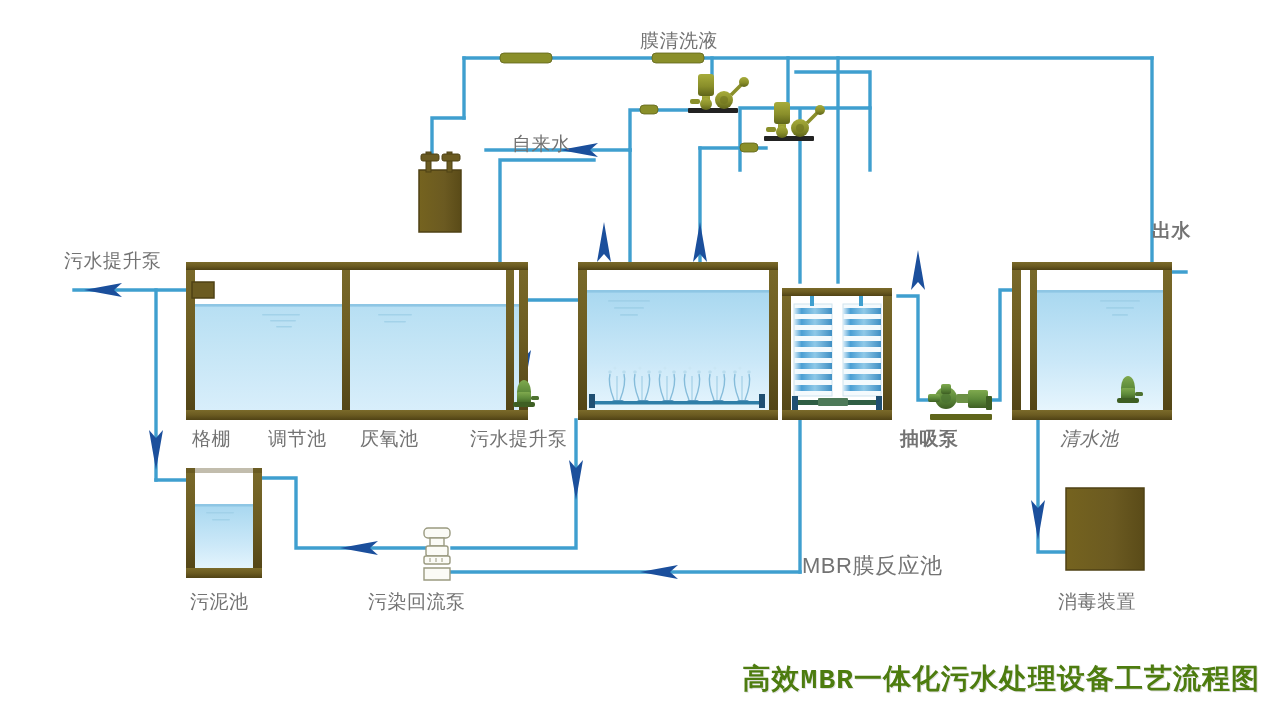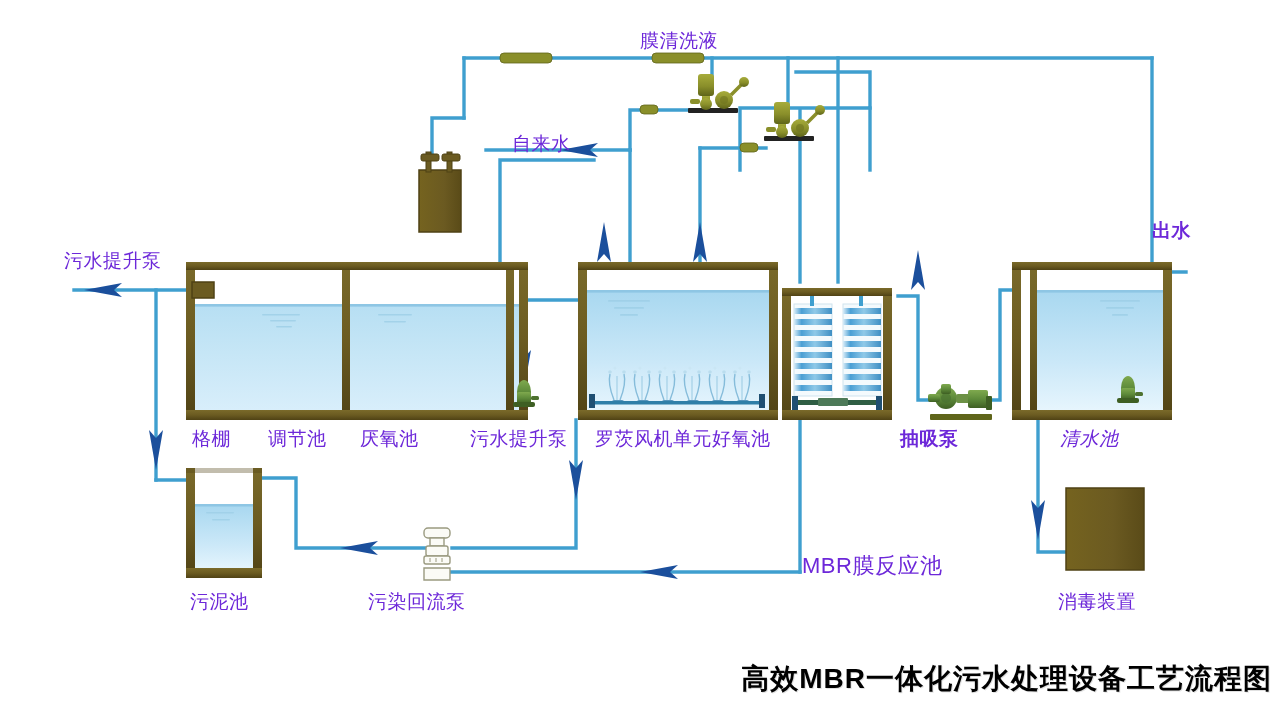--- a/index.html
+++ b/index.html
@@ -21,33 +21,33 @@
     position: absolute;
     left: 0;
     top: 0;
     width: 1280px;
     height: 708px;
   }
   .lbl {
     position: absolute;
     font-family: "Liberation Sans", "DejaVu Sans", sans-serif;
     font-size: 19px;
-    color: #6d28d9;
+    color: #737373;
     white-space: nowrap;
     letter-spacing: 0.5px;
   }
   .lbl-sm { font-size: 22px; }
   #doc-title {
     position: absolute;
-    right: 8px;
+    right: 20px;
     bottom: 10px;
-    font-family: Liberation Sans, sans-serif;
+    font-family: Liberation Mono, monospace;
     font-weight: bold;
     font-size: 28px;
-    color: #000000;
+    color: #4d7c0f;
     letter-spacing: 1px;
     white-space: nowrap;
     text-shadow: 1px 1px 0 rgba(0,0,0,0.12);
   }
 </style>
 </head>
 <body>
 
 <div id="canvas">
 
@@ -422,21 +422,20 @@
 
   <div class="lbl" style="left:64px; top:248px;">污水提升泵</div>
   <div class="lbl" style="left:640px; top:28px;">膜清洗液</div>
   <div class="lbl" style="left:512px; top:115px;margin-top:16px;">自来水</div>
   <div class="lbl" style="left:1152px; top:218px;font-weight:bold;">出水</div>
 
   <div class="lbl" style="left:192px; top:426px;">格棚</div>
   <div class="lbl" style="left:268px; top:426px;">调节池</div>
   <div class="lbl" style="left:360px; top:426px;">厌氧池</div>
   <div class="lbl" style="left:470px; top:426px;">污水提升泵</div>
-  <div class="lbl" style="left:595px; top:426px;">罗茨风机单元好氧池</div>
   <div class="lbl" style="left:900px; top:426px;font-weight:bold;">抽吸泵</div>
   <div class="lbl" style="left:1060px; top:426px;font-style:italic;">清水池</div>
 
   <div class="lbl lbl-sm" style="left:802px; top:551px;">MBR膜反应池</div>
   <div class="lbl" style="left:190px; top:589px;">污泥池</div>
   <div class="lbl" style="left:368px; top:589px;">污染回流泵</div>
   <div class="lbl" style="left:1058px; top:589px;">消毒装置</div>
 
   <div id="doc-title">高效MBR一体化污水处理设备工艺流程图</div>
 

